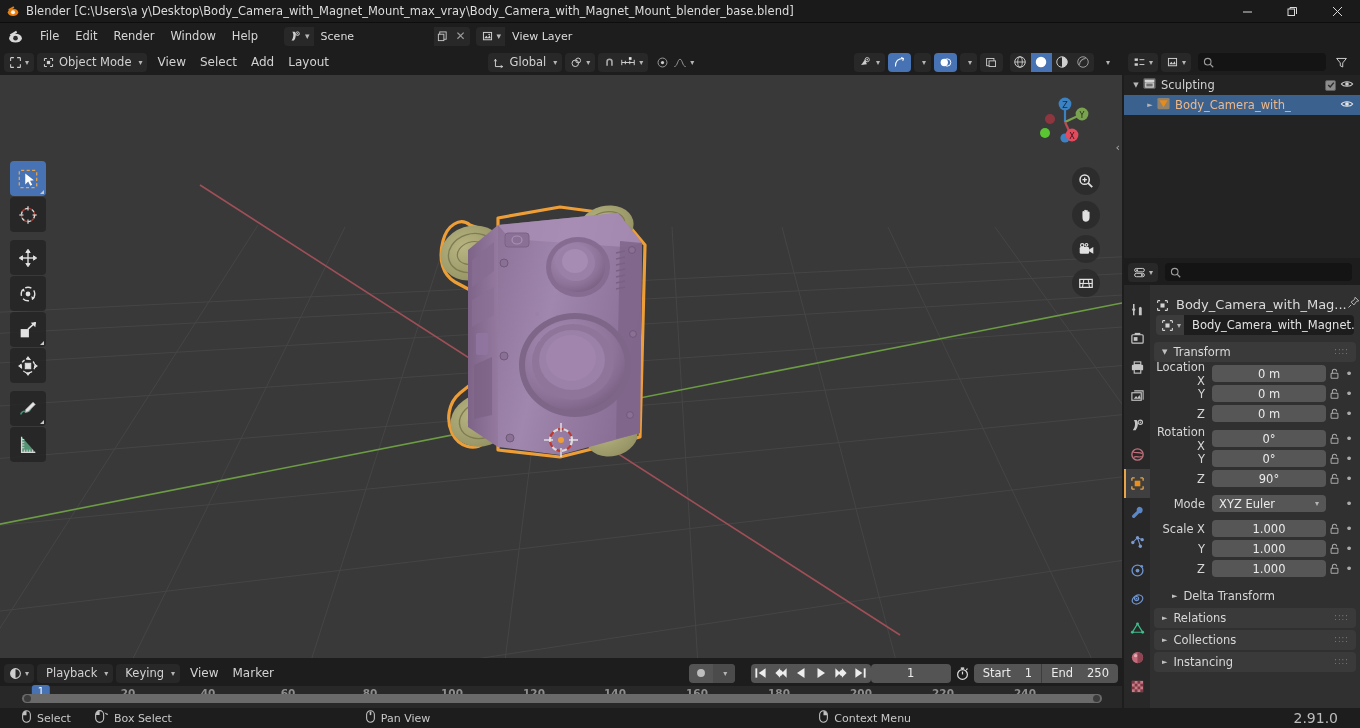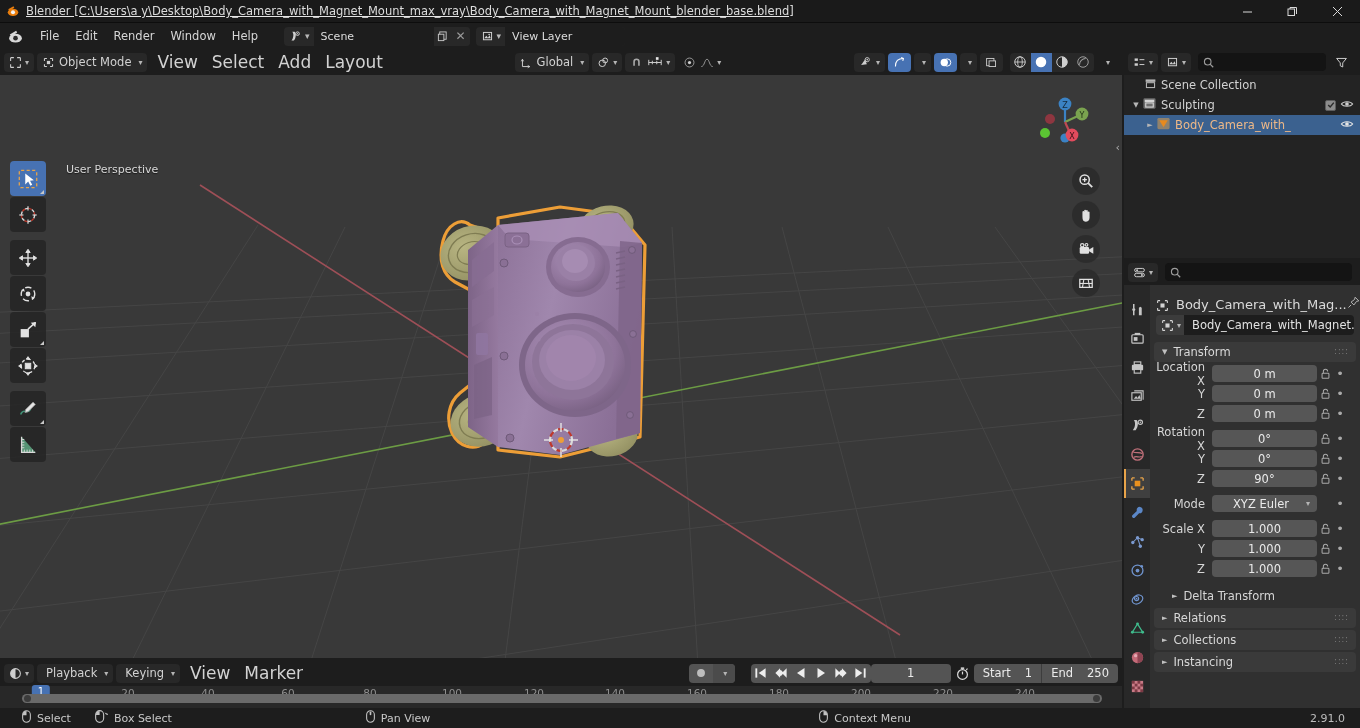--- a/index.html
+++ b/index.html
@@ -11,21 +11,20 @@
     color:#e5e5e5;
     -webkit-font-smoothing:antialiased;
   }
   .app { position:relative; width:1360px; height:728px; }
 
   
   .titlebar {
     position:absolute; left:0; top:0; width:1360px; height:23px;
     background:#1a1a1a; display:flex; align-items:center;
     border-bottom:1px solid #0d0d0d;
-    text-decoration:underline;
   }
   .title-icon { width:14px; height:14px; margin-left:6px; margin-right:6px; flex:none; }
   .title-text { font-size:11.5px; color:#dcdcdc; white-space:nowrap; }
   .wbtns { margin-left:auto; display:flex; height:23px; }
   .wbtn { width:45px; height:23px; display:flex; align-items:center; justify-content:center; }
   .wbtn svg { display:block; }
 
   
   .topbar {
     position:absolute; left:0; top:23px; width:1360px; height:26px;
@@ -56,21 +55,21 @@
 
   
   .viewport { position:absolute; left:0; top:49px; width:1122px; height:609px; background:#393939; overflow:hidden; }
   .vp-header {
     position:absolute; left:0; top:0; width:1122px; height:26px;
     background:#1d1d1d; display:flex; align-items:center; padding:0 4px; z-index:6;
   }
   .vp-btn { display:flex; align-items:center; height:19px; background:#282828; border-radius:4px; padding:0 5px; margin-right:3px; }
   .vp-btn.plain { background:transparent; }
   .vp-btn .lbl { font-size:11.5px; color:#d2d2d2; padding:0 4px; }
-  .vp-menu { font-size:17px; color:#d2d2d2; padding:3px 7px; border-radius:3px; }
+  .vp-menu { font-size:12px; color:#d2d2d2; padding:3px 7px; border-radius:3px; }
   .chev { font-size:8px; color:#b5b5b5; padding-left:3px; }
   .seg { display:flex; background:#282828; border-radius:4px; overflow:hidden; margin-right:4px; }
   .seg .s { width:21px; height:19px; display:flex; align-items:center; justify-content:center; }
   .seg .s.on { background:#4772b3; }
 
   .vp-canvas { position:absolute; left:0; top:26px; width:1122px; height:583px; }
 
   .vp-text { position:absolute; left:66px; top:86px; font-size:11px; color:#d8d8d8; line-height:18px; z-index:4; text-shadow:0 1px 1px rgba(0,0,0,.6); }
 
   .tools { position:absolute; left:10px; top:86px; width:36px; z-index:5; }
@@ -106,53 +105,53 @@
   .ptab.active:before { content:''; position:absolute; left:0; top:0; bottom:0; width:2px; background:#e8a44a; }
   .props-body { position:absolute; left:26px; top:26px; right:0; bottom:0; padding:5px 0 0 0; overflow:hidden; }
   .bc-row { display:flex; align-items:flex-end; height:22px; padding:0 8px 0 6px; font-size:13px; color:#dadada; }
   .id-row { display:flex; align-items:center; height:22px; margin:2px 6px 6px 6px; }
   .id-left { display:flex; align-items:center; background:#3c3c3c; border-radius:4px 0 0 4px; height:20px; padding:0 3px 0 5px; }
   .id-field { flex:1; background:#1d1d1d; height:20px; border-radius:0 4px 4px 0; display:flex; align-items:center; padding-left:8px; font-size:11.5px; color:#e2e2e2; overflow:hidden; white-space:nowrap;}
   .panel-head { display:flex; align-items:center; height:20px; padding-left:8px; font-size:11.5px; color:#d8d8d8; }
   .panel-head.boxed { background:#3a3a3a; border-radius:4px; margin:2px 4px; }
   .tri { font-size:7px; color:#c0c0c0; margin-right:6px; }
   .grip { margin-left:auto; margin-right:7px; color:#7d7d7d; font-size:8px; letter-spacing:1px; line-height:6px; }
-  .frow { display:flex; align-items:center; height:19px; margin:1px 0; padding-right:13px; }
+  .frow { display:flex; align-items:center; height:19px; margin:1px 0; padding-right:4px; }
   .flabel { width:62px; text-align:right; font-size:11.5px; color:#d6d6d6; padding-right:7px; }
   .fval { flex:1; height:17px; background:#565656; border-radius:4px; font-size:11.5px; color:#eaeaea; display:flex; align-items:center; justify-content:center; }
   .fval.dd { background:#565656; justify-content:space-between; padding:0 7px; }
   .lock { width:16px; display:flex; align-items:center; justify-content:center; }
   .dot { width:14px; text-align:center; color:#a9a9a9; font-size:13px; line-height:10px; }
   .sub-panel { display:flex; align-items:center; height:21px; padding-left:22px; font-size:11.5px; color:#d6d6d6; }
 
   
   .timeline { position:absolute; left:0; top:660px; width:1122px; height:48px; background:#282828; }
   .tl-header { height:26px; background:#1d1d1d; display:flex; align-items:center; padding:0 4px; }
   .tl-ruler { position:relative; height:16px; background:#282828; }
-  .tick { position:absolute; top:1px; font-size:10.5px; color:#8e8e8e; transform:translateX(-50%); }
+  .tick { position:absolute; top:1px; font-size:10.5px; color:#8e8e8e; transform:translateX(-50%);font-weight:bold; }
   .playhead { position:absolute; top:-1px; transform:translateX(-50%); background:#4772b3; color:#fff; font-size:10px; border-radius:3px; padding:1px 6px 2px; }
   .tl-scroll { position:absolute; left:0; bottom:5px; width:1116px; height:9px; }
   .tl-scroll .bar { position:absolute; left:22px; right:14px; top:0; height:9px; background:#6a6a6a; border-radius:5px; }
   .tl-scroll .knob { position:absolute; width:7px; height:7px; border-radius:50%; background:#3b3b3b; top:1px; }
   .frame-block { display:flex; align-items:center; margin-left:auto; }
   .frame-cur { width:80px; height:19px; background:#545454; border-radius:4px; font-size:11.5px; display:flex; align-items:center; justify-content:center; color:#ececec; margin-right:4px;}
   .se { display:flex; align-items:center; height:19px; background:#545454; border-radius:4px; overflow:hidden; }
   .se .cell { display:flex; align-items:center; gap:14px; padding:0 9px; font-size:11.5px; color:#ececec; height:19px; border-right:1px solid #3d3d3d;}
   .se .cell:last-child { border-right:none; }
   .tbtns { display:flex; background:#545454; border-radius:4px; overflow:hidden; margin-left:4px;}
   .tbtn { width:20px; height:19px; display:flex; align-items:center; justify-content:center; }
   .rec-group { display:flex; align-items:center; background:#545454; border-radius:4px; overflow:hidden; margin-right:12px;}
   .rec-group .r1 { width:24px; height:19px; display:flex; align-items:center; justify-content:center;}
   .rec-group .r2 { width:22px; height:19px; display:flex; align-items:center; justify-content:center; background:#4b4b4b;}
 
   
   .statusbar { position:absolute; left:0; bottom:0; width:1360px; height:20px; background:#1d1d1d; display:flex; align-items:center; }
   .st-item { display:flex; align-items:center; font-size:11px; color:#c8c8c8; margin-right:24px; }
   .st-item .mz { margin-right:6px; }
-  .version { margin-left:auto; margin-right:15px; font-size:11px; color:#bdbdbd; }
+  .version { margin-left:auto; margin-right:22px; font-size:14px; color:#bdbdbd; }
 </style>
 </head>
 <body>
 
 <div class="app">
 
   <div class="titlebar">
     <span class="title-icon">
       <svg viewBox="0 0 16 16" width="14" height="14">
         <ellipse cx="8" cy="9.5" rx="6" ry="4.2" fill="#e87d0d"></ellipse>
@@ -481,21 +480,20 @@
           <circle cx="561" cy="365" r="11" fill="none" stroke="#c0392b" stroke-width="2.2" stroke-dasharray="5.4 5.4" stroke-dashoffset="5.4"></circle>
           <circle cx="561" cy="365" r="3" fill="#ed9e37"></circle>
           <line x1="561" y1="348" x2="561" y2="357" stroke="#e5e5e5" stroke-width="1.4"></line>
           <line x1="561" y1="373" x2="561" y2="382" stroke="#e5e5e5" stroke-width="1.4"></line>
           <line x1="544" y1="365" x2="553" y2="365" stroke="#e5e5e5" stroke-width="1.4"></line>
           <line x1="569" y1="365" x2="578" y2="365" stroke="#e5e5e5" stroke-width="1.4"></line>
         </g>
       </svg>
 
       <div class="vp-text">
-        <div>User Perspective</div>
       </div>
 
       <div class="tools">
         <div class="tool active">
           <svg width="22" height="22" viewBox="0 0 24 24">
             <rect x="2.5" y="2.5" width="19" height="19" rx="2" fill="none" stroke="#e8a44a" stroke-width="1.4" stroke-dasharray="3.4 2.6"></rect>
             <path d="M9 6 L9 18 L12.2 14.6 L14.6 19.4 L16.6 18.4 L14.2 13.8 L18.4 13.4 Z" fill="#fff"></path>
           </svg>
           <span class="corner"></span>
         </div>
@@ -649,30 +647,20 @@
             <line x1="9" y1="9" x2="13" y2="13" stroke="#9c9c9c" stroke-width="1.6"></line>
           </svg>
       </div>
       <div class="vp-btn plain">
         <svg width="13" height="13" viewBox="0 0 16 16">
             <path d="M2 3 H14 L9.5 8.5 V13.5 L6.5 12 V8.5 Z" fill="none" stroke="#cfcfcf" stroke-width="1.2"></path>
           </svg>
       </div>
     </div>
 
-    <div class="ol-row">
-      <span class="ol-indent"></span>
-      <span>
-        <svg width="13" height="13" viewBox="0 0 16 16">
-            <rect x="2" y="3" width="12" height="3" fill="#b7b7b7"></rect>
-            <rect x="3" y="7" width="10" height="6" fill="none" stroke="#b7b7b7" stroke-width="1.3"></rect>
-          </svg>
-      </span>
-      <span class="ol-name">Scene Collection</span>
-    </div>
 
     <div class="ol-row">
       <span class="ol-tri">▼</span>
       <span>
         <svg width="15" height="15" viewBox="0 0 16 16">
             <rect x="1.5" y="2.5" width="13" height="11" rx="1.4" fill="#6e6e6e"></rect>
             <rect x="3" y="4" width="10" height="2.4" fill="#d4d4d4"></rect>
             <rect x="4" y="7.4" width="8" height="4.4" fill="none" stroke="#d4d4d4" stroke-width="1.2"></rect>
           </svg>
       </span>
@@ -939,21 +927,21 @@
               <path d="M3.5 6 V4 a2.5 2.5 0 0 1 5 0" fill="none" stroke="#a8a8a8" stroke-width="1.2"></path>
               <rect x="2" y="6" width="8" height="6" rx="1" fill="none" stroke="#a8a8a8" stroke-width="1.2"></rect>
             </svg>
           </span>
         <span class="dot">•</span>
       </div>
 
       <div class="frow" style="margin-top:6px">
         <span class="flabel">Mode</span>
         <span class="fval dd">
-          <span style="flex:1;text-align:center">XYZ Euler</span>
+          <span style="flex:1;">XYZ Euler</span>
           <span class="chev">▾</span>
         </span>
         <span class="lock"></span>
         <span class="dot">•</span>
       </div>
 
       <div class="frow" style="margin-top:6px">
         <span class="flabel">Scale X</span>
         <span class="fval">1.000</span>
         <span class="lock">

